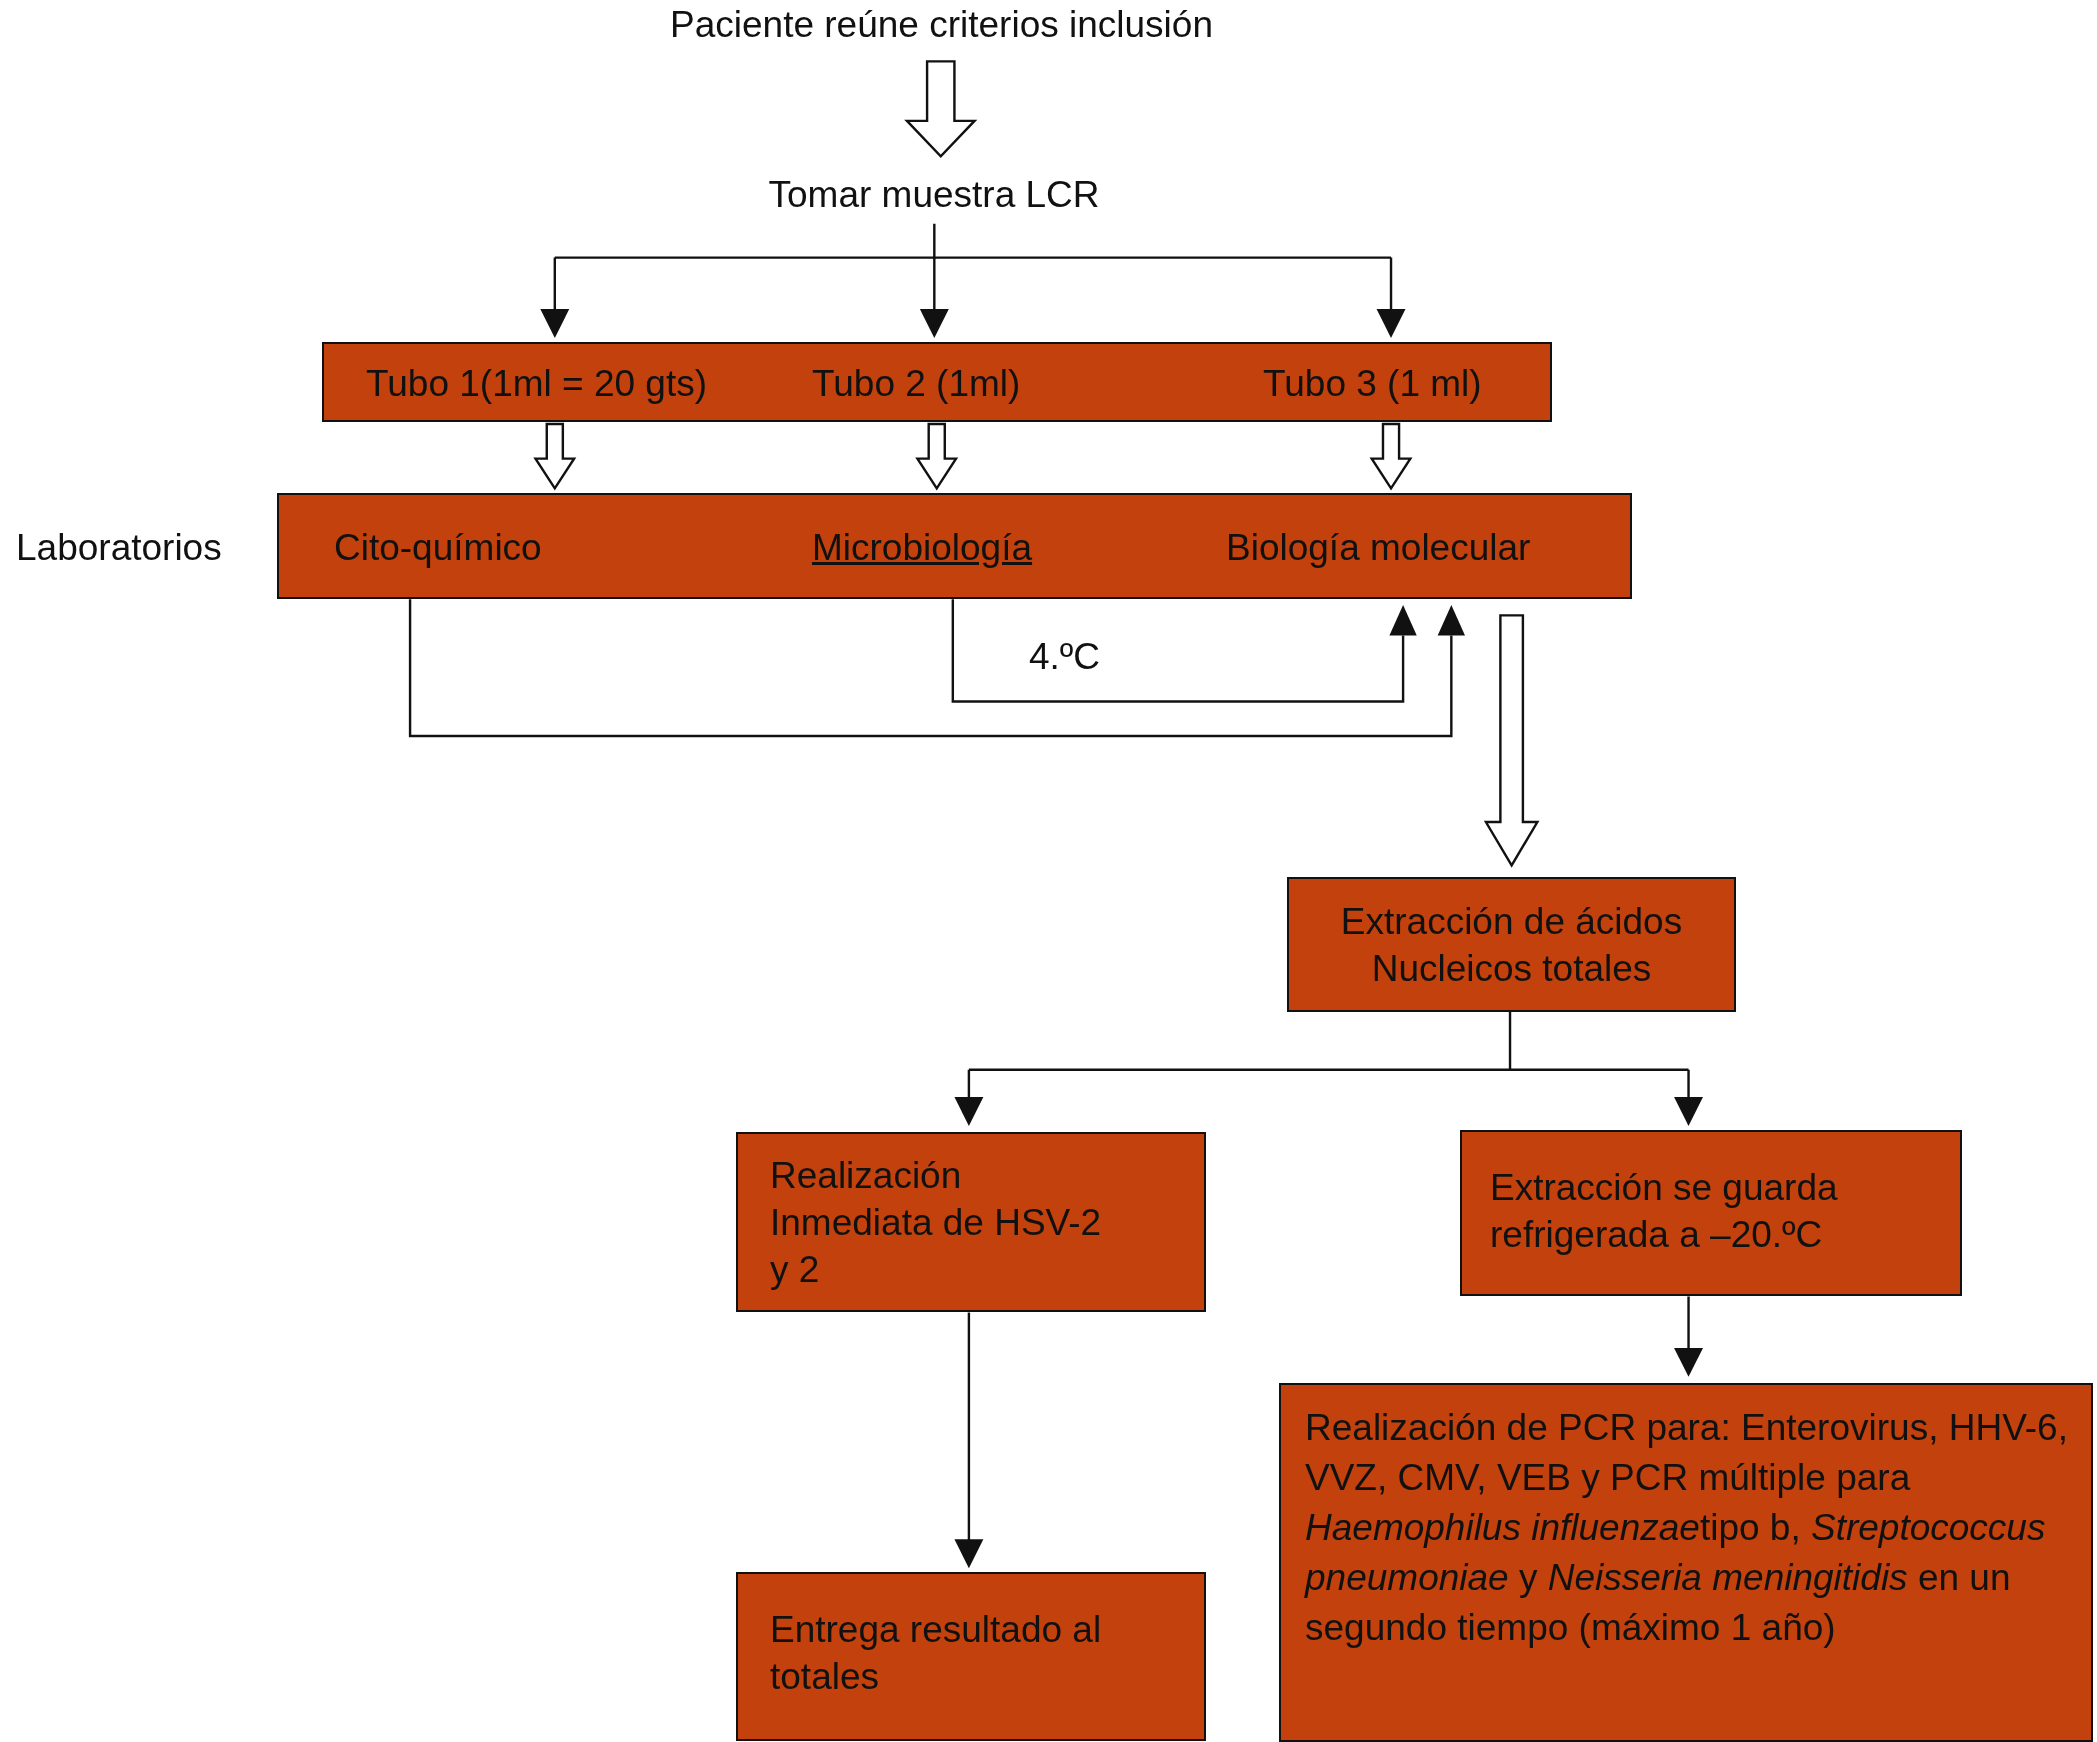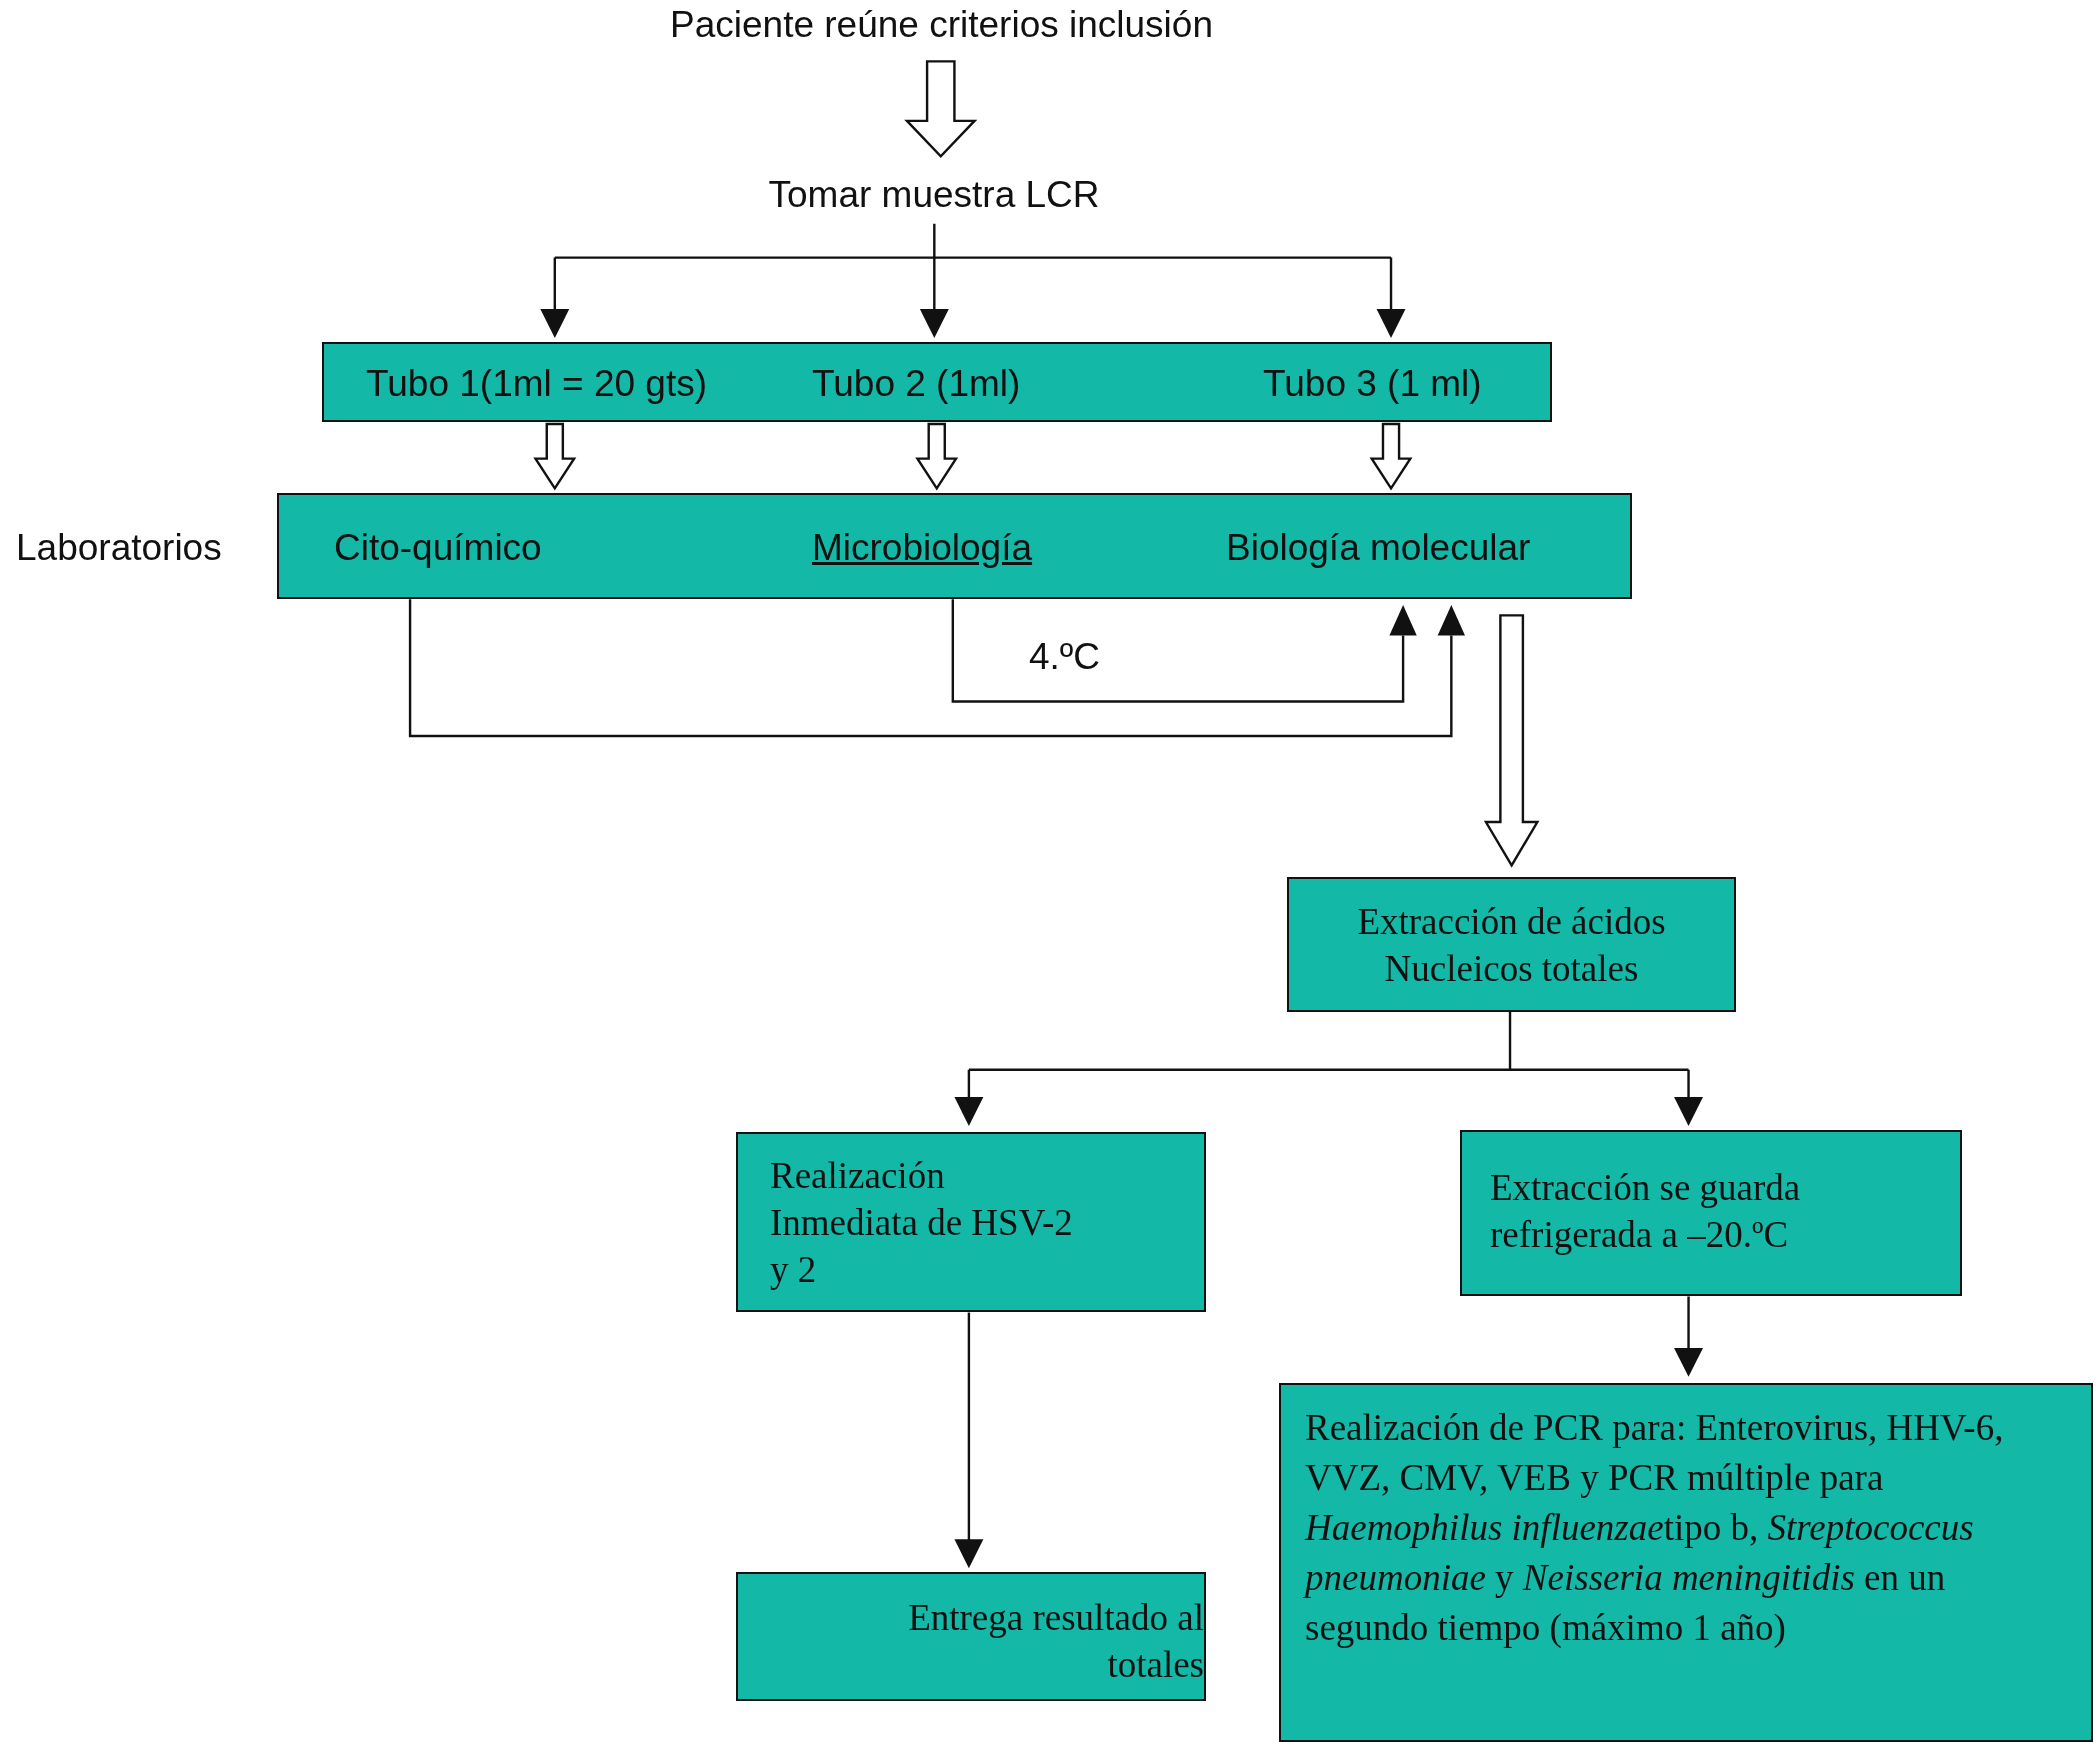--- a/index.html
+++ b/index.html
@@ -16,23 +16,22 @@
     color: #111111;
     font-size: 37px;
     line-height: 1.25;
   }
   .abs { position: absolute; }
   .label { white-space: nowrap; }
   .center { text-align: center; }
   .box {
     position: absolute;
     border: 2.4px solid #111111;
-    background: #14b8a6;
+    background: #c2410c;
     box-sizing: border-box;
-    font-family: Liberation Serif, serif;
   }
   .boxtext-center {
     display: flex;
     flex-direction: column;
     justify-content: center;
     align-items: center;
     text-align: center;
     height: 100%;
     line-height: 47px;
   }
@@ -146,21 +145,21 @@
     </div>
   </div>
 
   <div class="box" style="left:1460px; top:1130px; width:502px; height:166px; padding:32px 0 0 28px;">
     <div class="boxtext-left">
       <div>Extracción se guarda</div>
       <div>refrigerada a –20.ºC</div>
     </div>
   </div>
 
-  <div class="box" style="left:736px; top:1572px; width:470px; height:129px; padding:20px 0 0 32px;text-align:right;">
+  <div class="box" style="left:736px; top:1572px; width:470px; height:169px; padding:32px 0 0 32px;">
     <div class="boxtext-left">
       <div>Entrega resultado al</div>
       <div>totales</div>
     </div>
   </div>
 
   <div class="box" style="left:1279px; top:1383px; width:814px; height:359px; padding:17.7px 21px 0 24px;">
     <div class="pcr-text">
       <span>Realización de PCR para: Enterovirus, HHV-6, VVZ, CMV, VEB y PCR múltiple para </span><span class="italic">Haemophilus influenzae</span><span>tipo b, </span><span class="italic">Streptococcus pneumoniae</span><span> y </span><span class="italic">Neisseria meningitidis</span><span> en un segundo tiempo (máximo 1 año)</span>
     </div>

